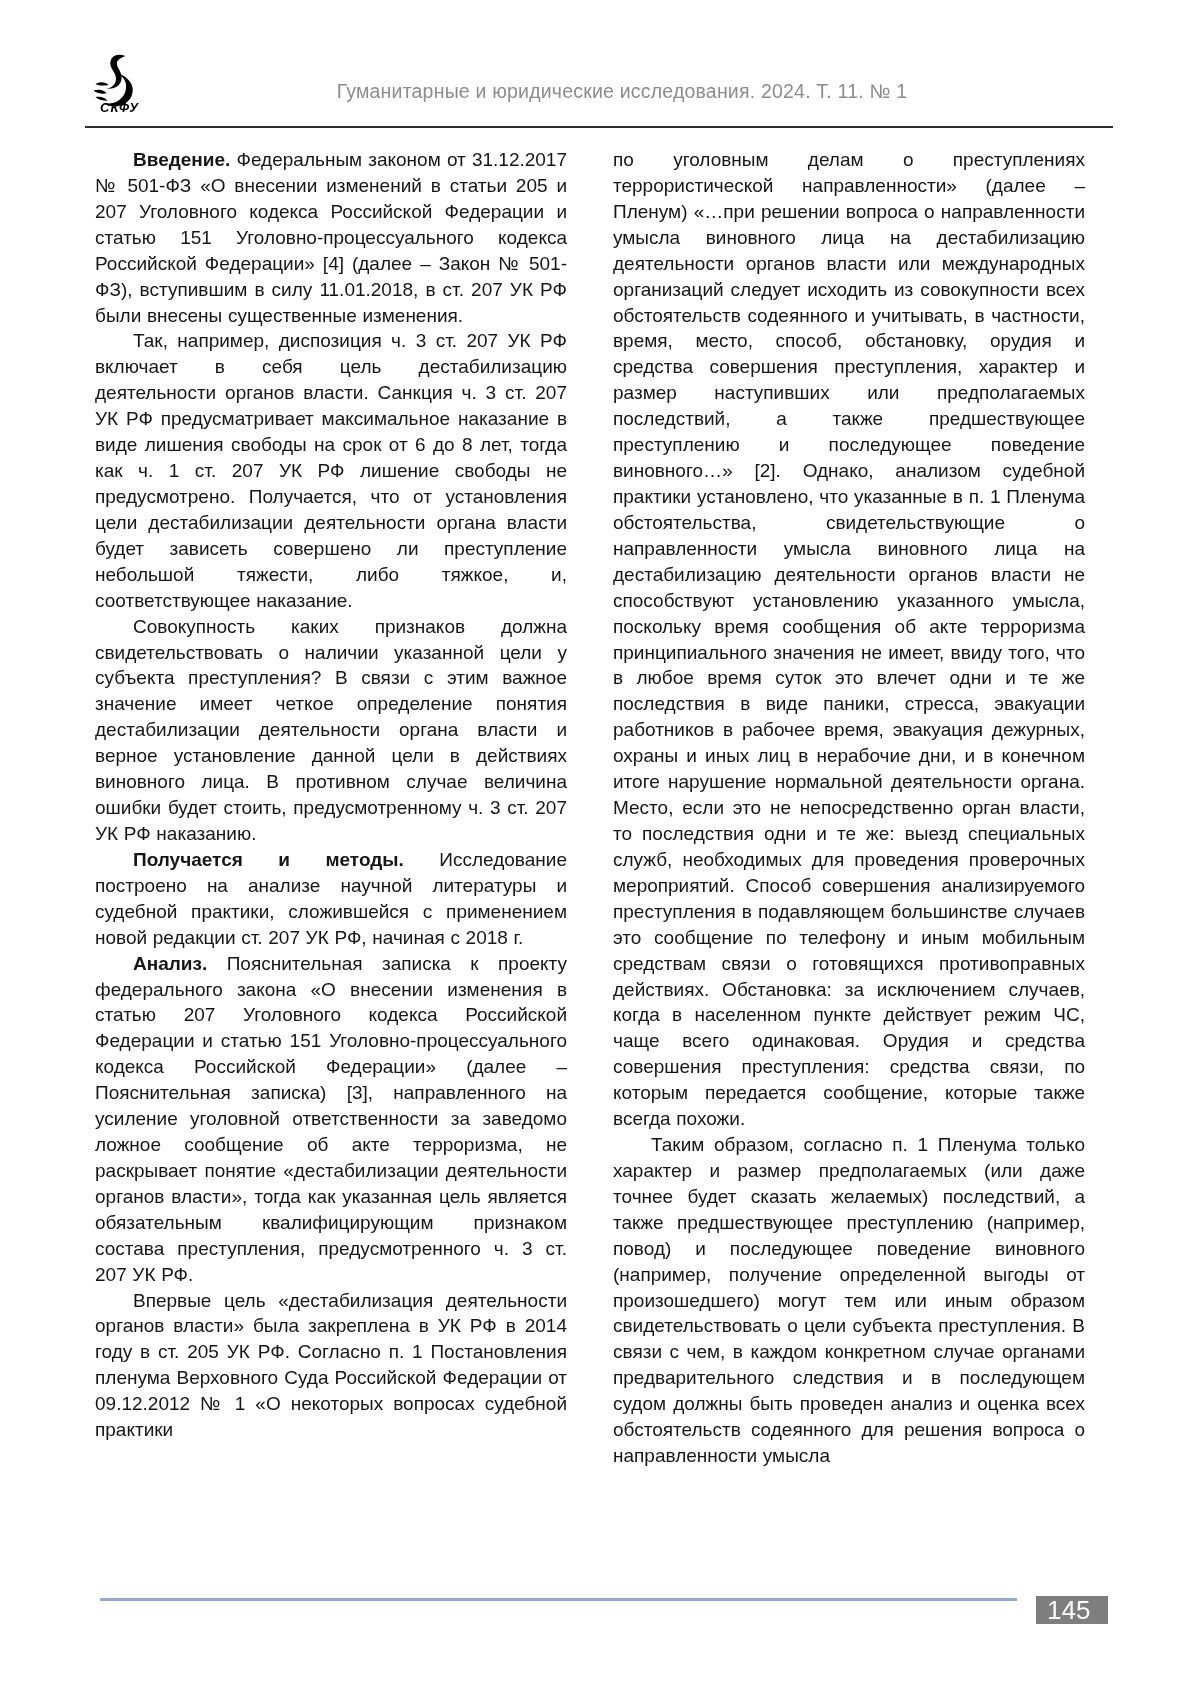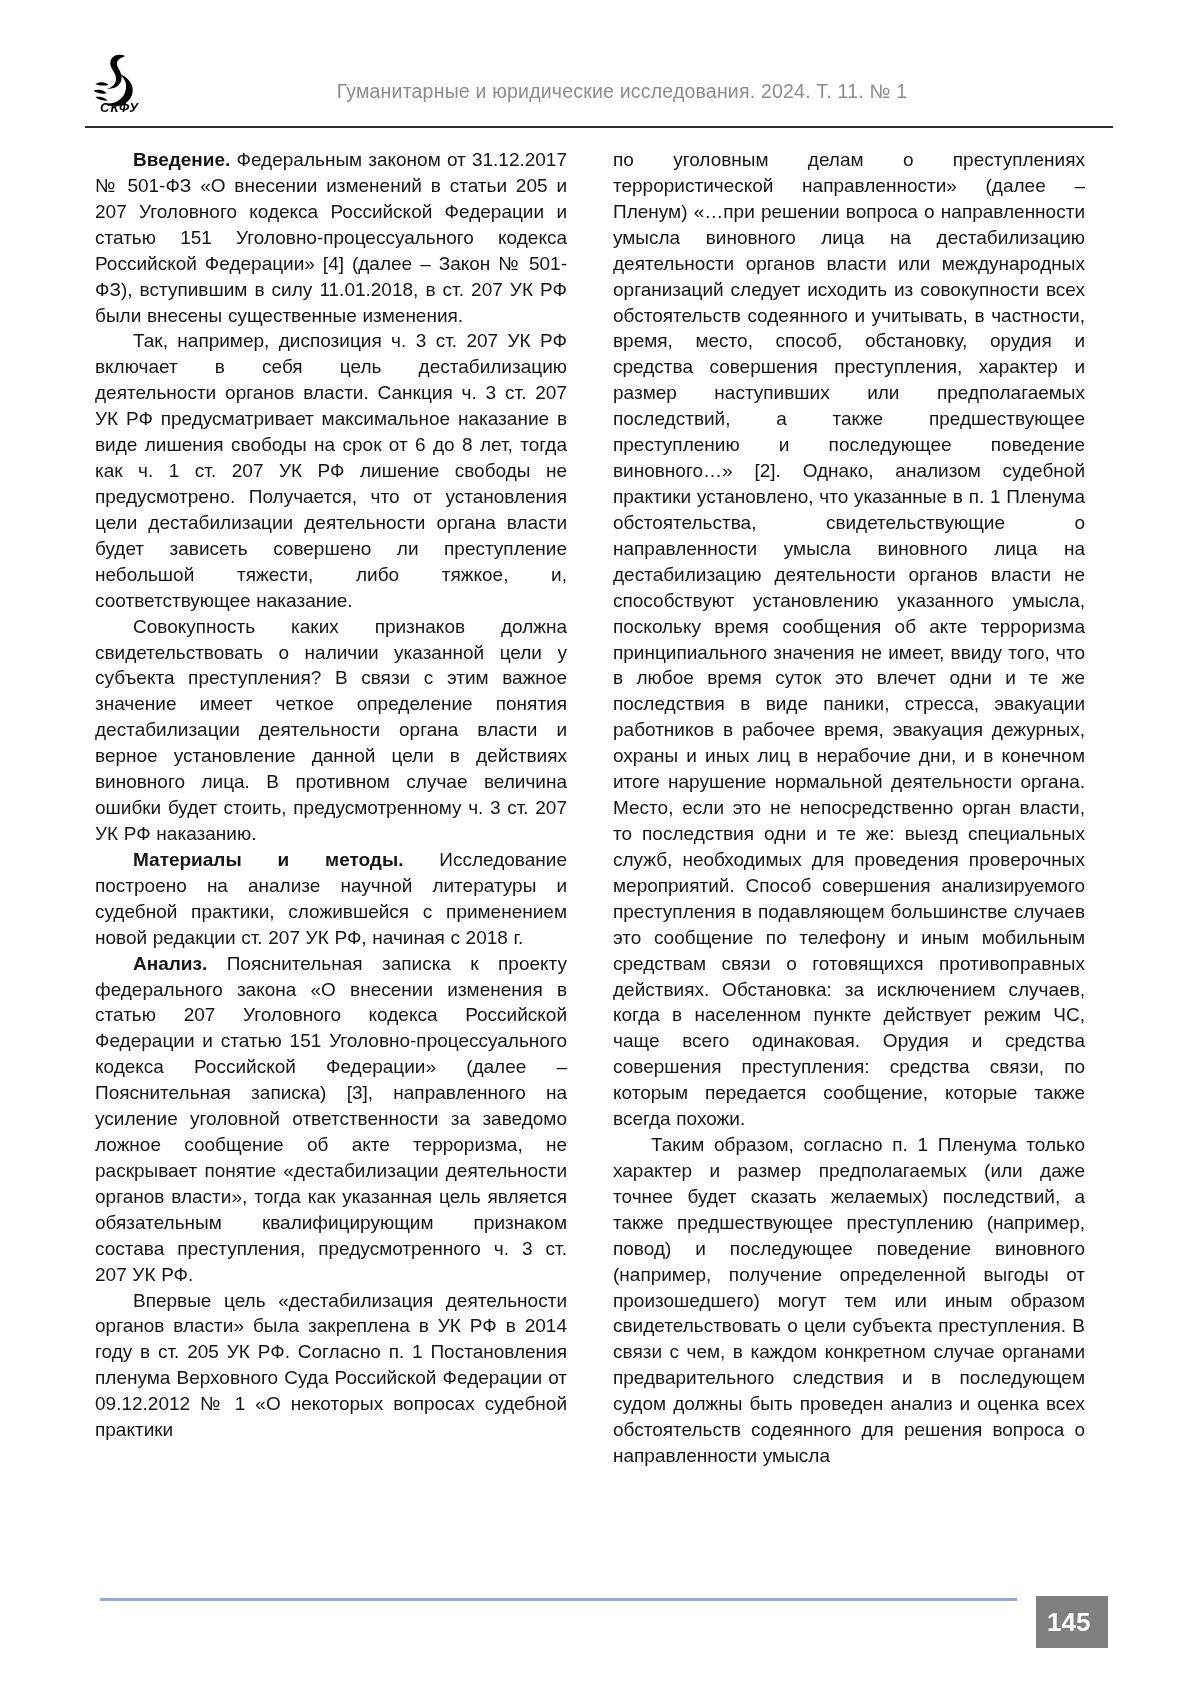--- a/index.html
+++ b/index.html
@@ -13,22 +13,22 @@
                  color:#8c8c8c;font-size:19.5px;letter-spacing:.2px;margin-left:44px;}
   .header-rule{position:absolute;left:85px;top:126px;width:1028px;height:2px;background:#2d2d2d;}
   
   .columns{position:absolute;left:95px;top:147px;width:990px;display:flex;gap:46px;}
   .col{width:472px;font-size:19px;line-height:1.365;text-align:justify;color:#161616;}
   .col p{margin:0;text-indent:38px;hyphens:auto;-webkit-hyphens:auto;word-spacing:.02em;}
   .col p.noindent{text-indent:0;}
   .col b{font-weight:bold;}
   
   .footer-rule{position:absolute;left:100px;top:1598px;width:917px;height:3px;background:#93a9d2;}
-  .page-badge{position:absolute;left:1036px;top:1596px;width:72px;height:52px;background:#7f7f7f;
-              color:#ffffff;font-weight:bold;font-size:26px;display:flex;align-items:center;
+  .page-badge{position:absolute;left:1036px;top:1596px;width:72px;height:28px;background:#7f7f7f;
+              color:#ffffff;font-weight:normal;font-size:26px;display:flex;align-items:center;
               padding-left:11px;box-sizing:border-box;}
 </style>
 </head>
 <body>
 
 <div class="page">
 
   <header>
     <div class="logo">
       <svg width="56" height="60" viewBox="0 0 60 64" aria-hidden="true">
@@ -44,21 +44,21 @@
     </div>
     <div class="journal-title">Гуманитарные и юридические исследования. 2024. Т. 11. № 1</div>
     <div class="header-rule"></div>
   </header>
 
   <main class="columns">
     <div class="col">
         <p><b>Введение. </b>Федеральным законом от 31.12.2017 № 501-ФЗ «О внесении изменений в статьи 205 и 207 Уголовного кодекса Российской Федерации и статью 151 Уголовно-процессуального кодекса Российской Федерации» [4] (далее – Закон № 501-ФЗ), вступившим в силу 11.01.2018, в ст. 207 УК РФ были внесены существенные изменения.</p>
         <p>Так, например, диспозиция ч. 3 ст. 207 УК РФ включает в себя цель дестабилизацию деятельности органов власти. Санкция ч. 3 ст. 207 УК РФ предусматривает максимальное наказание в виде лишения свободы на срок от 6 до 8 лет, тогда как ч. 1 ст. 207 УК РФ лишение свободы не предусмотрено. Получается, что от установления цели дестабилизации деятельности органа власти будет зависеть совершено ли преступление небольшой тяжести, либо тяжкое, и, соответствующее наказание.</p>
         <p>Совокупность каких признаков должна свидетельствовать о наличии указанной цели у субъекта преступления? В связи с этим важное значение имеет четкое определение понятия дестабилизации деятельности органа власти и верное установление данной цели в действиях виновного лица. В противном случае величина ошибки будет стоить, предусмотренному ч. 3 ст. 207 УК РФ наказанию.</p>
-        <p><b>Материалы и методы. </b>Исследование построено на анализе научной литературы и судебной практики, сложившейся с применением новой редакции ст. 207 УК РФ, начиная с 2018 г.</p>
+        <p><b>Получается и методы. </b>Исследование построено на анализе научной литературы и судебной практики, сложившейся с применением новой редакции ст. 207 УК РФ, начиная с 2018 г.</p>
         <p><b>Анализ. </b>Пояснительная записка к проекту федерального закона «О внесении изменения в статью 207 Уголовного кодекса Российской Федерации и статью 151 Уголовно-процессуального кодекса Российской Федерации» (далее – Пояснительная записка) [3], направленного на усиление уголовной ответственности за заведомо ложное сообщение об акте терроризма, не раскрывает понятие «дестабилизации деятельности органов власти», тогда как указанная цель является обязательным квалифицирующим признаком состава преступления, предусмотренного ч. 3 ст. 207 УК РФ.</p>
         <p>Впервые цель «дестабилизация деятельности органов власти» была закреплена в УК РФ в 2014 году в ст. 205 УК РФ. Согласно п. 1 Постановления пленума Верховного Суда Российской Федерации от 09.12.2012 № 1 «О некоторых вопросах судебной практики</p>
       </div>
     <div class="col">
         <p class="noindent">по уголовным делам о преступлениях террористической направленности» (далее – Пленум) «…при решении вопроса о направленности умысла виновного лица на дестабилизацию деятельности органов власти или международных организаций следует исходить из совокупности всех обстоятельств содеянного и учитывать, в частности, время, место, способ, обстановку, орудия и средства совершения преступления, характер и размер наступивших или предполагаемых последствий, а также предшествующее преступлению и последующее поведение виновного…» [2]. Однако, анализом судебной практики установлено, что указанные в п. 1 Пленума обстоятельства, свидетельствующие о направленности умысла виновного лица на дестабилизацию деятельности органов власти не способствуют установлению указанного умысла, поскольку время сообщения об акте терроризма принципиального значения не имеет, ввиду того, что в любое время суток это влечет одни и те же последствия в виде паники, стресса, эвакуации работников в рабочее время, эвакуация дежурных, охраны и иных лиц в нерабочие дни, и в конечном итоге нарушение нормальной деятельности органа. Место, если это не непосредственно орган власти, то последствия одни и те же: выезд специальных служб, необходимых для проведения проверочных мероприятий. Способ совершения анализируемого преступления в подавляющем большинстве случаев это сообщение по телефону и иным мобильным средствам связи о готовящихся противоправных действиях. Обстановка: за исключением случаев, когда в населенном пункте действует режим ЧС, чаще всего одинаковая. Орудия и средства совершения преступления: средства связи, по которым передается сообщение, которые также всегда похожи.</p>
         <p>Таким образом, согласно п. 1 Пленума только характер и размер предполагаемых (или даже точнее будет сказать желаемых) последствий, а также предшествующее преступлению (например, повод) и последующее поведение виновного (например, получение определенной выгоды от произошедшего) могут тем или иным образом свидетельствовать о цели субъекта преступления. В связи с чем, в каждом конкретном случае органами предварительного следствия и в последующем судом должны быть проведен анализ и оценка всех обстоятельств содеянного для решения вопроса о направленности умысла</p>
       </div>
   </main>
 
   <footer>

